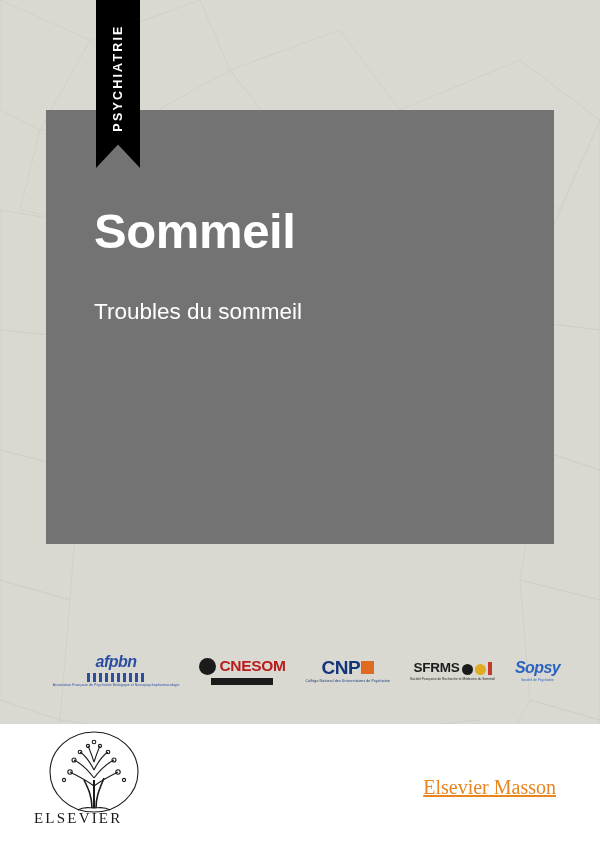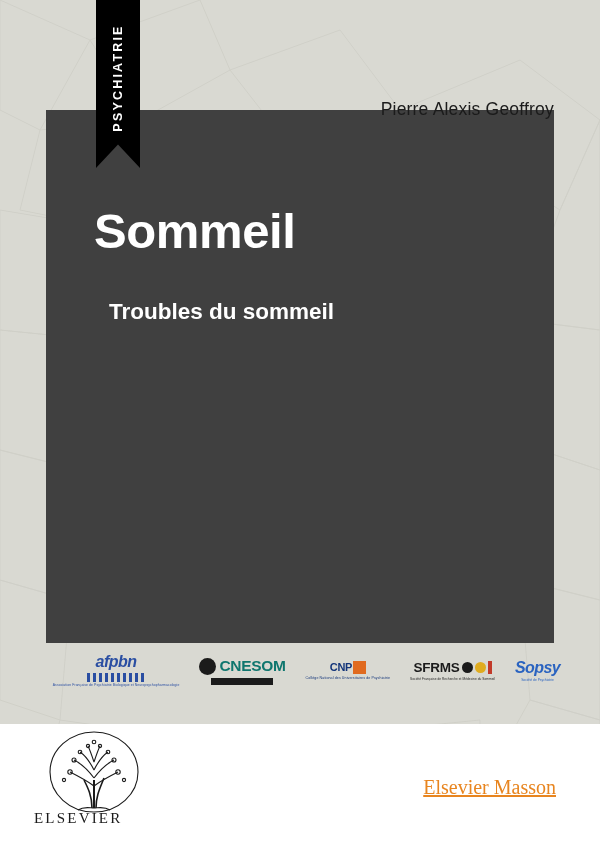--- a/index.html
+++ b/index.html
@@ -55,44 +55,44 @@
     color: #1b1b1b;
     letter-spacing: 0.2px;
     z-index: 6;
   }
   
   .panel {
     position: absolute;
     left: 46px;
     top: 110px;
     width: 508px;
-    height: 533px;
-    background: #404040;
+    height: 434px;
+    background: #737373;
     z-index: 4;
   }
   .panel-inner {
     position: absolute;
     left: 48px;
     top: 92px;
     right: 40px;
   }
   .title {
     color: #ffffff;
     font-size: 49px;
     font-weight: bold;
     line-height: 1.22;
     letter-spacing: -0.4px;
     margin: 0;
   }
   .subtitle {
     color: #ffffff;
     font-size: 22.5px;
     line-height: 1.45;
-    margin: 34px 0 0 15px;
-    font-weight: bold;
+    margin: 34px 0 0 0;
+    font-weight: normal;
   }
   
   .logos {
     position: absolute;
     left: 46px;
     right: 40px;
     top: 648px;
     height: 46px;
     display: flex;
     align-items: center;
@@ -134,56 +134,56 @@
   }
   .logo-cnesom .dot {
     width: 17px;
     height: 17px;
     border-radius: 50%;
     background: #1b1b1b;
   }
   .logo-cnesom .txt {
     font-size: 15.5px;
     font-weight: bold;
-    color: #0f766e;
+    color: #b91c1c;
     letter-spacing: -0.3px;
   }
   .logo-cnesom .l2 {
     margin-top: 3px;
     width: 62px;
     height: 7px;
     background: #1b1b1b;
   }
   .logo-cnp .row {
     display: flex;
     align-items: center;
   }
   .logo-cnp .txt {
-    font-size: 11px;
+    font-size: 19px;
     font-weight: bold;
     color: #13357a;
     letter-spacing: -0.4px;
   }
   .logo-cnp .sq {
     width: 13px;
     height: 13px;
     background: #e06a1f;
     margin-left: 1px;
     display: inline-block;
   }
   .logo-cnp .l2 {
     font-size: 3.6px;
     color: #13357a;
     margin-top: 3px;
     text-align: center;
     letter-spacing: 0.1px;
   }
   .logo-sfrms .row {
     display: flex;
-    align-items: center;
+    align-items: flex-end;
     gap: 2px;
   }
   .logo-sfrms .txt {
     font-size: 13.5px;
     font-weight: bold;
     color: #1b1b1b;
     letter-spacing: -0.2px;
   }
   .logo-sfrms .c1, .logo-sfrms .c2 {
     width: 11px;
@@ -281,21 +281,20 @@
       <path d="M530 700 L600 720 L600 800 L480 790 Z"></path>
       <path d="M200 740 L380 730 L400 800 L180 800 Z"></path>
       <path d="M380 730 L480 720 L480 790 L400 800 Z"></path>
     </g>
   </svg>
 
   <div class="ribbon">
     <div class="ribbon-label">PSYCHIATRIE</div>
   </div>
 
-  <div class="author">Pierre Alexis Geoffroy</div>
 
   <div class="panel">
     <div class="panel-inner">
       <h1 class="title">
         <span>Sommeil</span><br>
       </h1>
       <p class="subtitle">
         <span>Troubles du sommeil</span><br>
         <br>
       </p>

